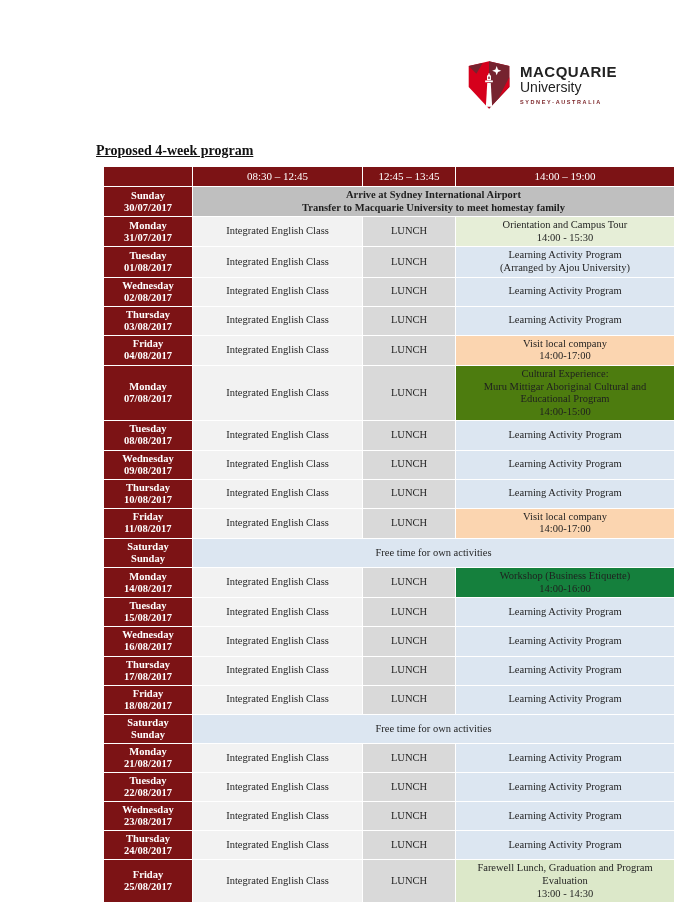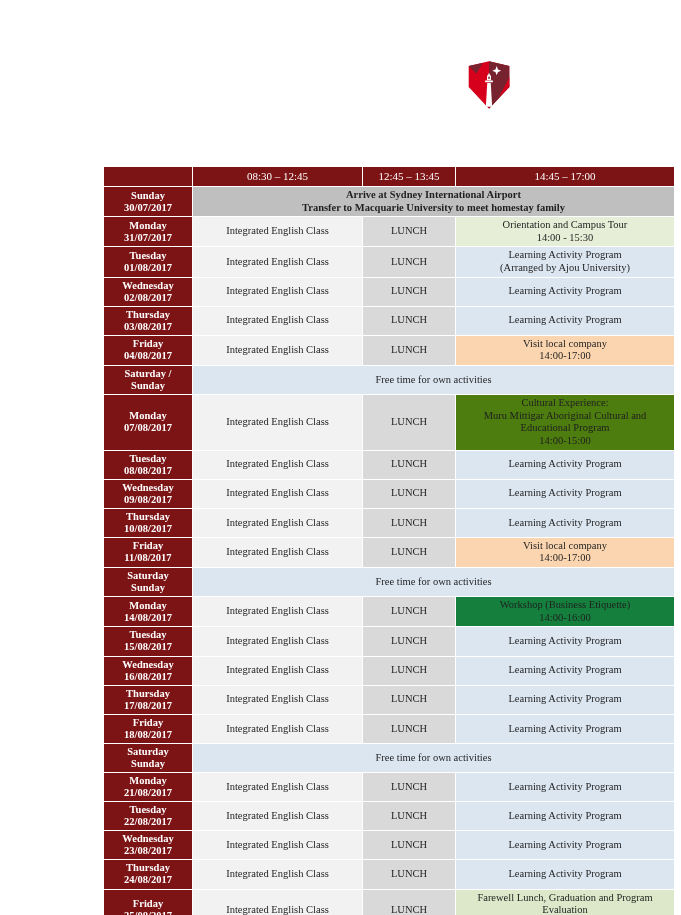--- a/index.html
+++ b/index.html
@@ -52,36 +52,42 @@
       <path d="M41 8 l1.8 4.7 4.7 1.8 -4.7 1.8 -1.8 4.7 -1.8 -4.7 -4.7 -1.8 4.7 -1.8 z" fill="#ffffff"></path>
       <g fill="#ffffff">
         <polygon points="25.5,66 27.5,32 32.5,32 34.5,66"></polygon>
         <rect x="24.5" y="28.5" width="11" height="2.6"></rect>
         <rect x="27.2" y="22" width="5.6" height="6"></rect>
         <path d="M27.2 22 q2.8 -4.5 5.6 0 z"></path>
         <rect x="29.4" y="18" width="1.2" height="3"></rect>
       </g>
       <rect x="29" y="23" width="2" height="3.4" fill="#76232F"></rect>
     </svg>
+    <div class="logo-text">
+      <div class="logo-name">MACQUARIE</div>
+      <div class="logo-sub">University</div>
+      <div class="logo-tag">SYDNEY·AUSTRALIA</div>
+    </div>
   </div>
 
+  <div class="doc-title">Proposed 4-week program</div>
 
   <table class="program">
     <colgroup>
       <col style="width:89px">
         <col style="width:170px">
         <col style="width:93px">
         <col style="width:219px">
     </colgroup>
     <thead>
       <tr>
         <th class="time-header" style="background: rgb(124, 19, 21);"></th>
         <th class="time-header" style="background: rgb(124, 19, 21);">08:30 – 12:45</th>
         <th class="time-header" style="background: rgb(124, 19, 21); text-align: center;">12:45 – 13:45</th>
-        <th class="time-header" style="background: rgb(124, 19, 21);">14:45 – 17:00</th>
+        <th class="time-header" style="background: rgb(124, 19, 21);">14:00 – 19:00</th>
       </tr>
     </thead>
     <tbody>
         <tr>
           <td class="day-cell" style="background: rgb(124, 19, 21);">Sunday<br>30/07/2017</td>
           <td class="span-cell span-bold" colspan="3" style="background: rgb(191, 191, 191);">Arrive at Sydney International Airport<br>Transfer to Macquarie University to meet homestay family</td>
         </tr>
         <tr>
           <td class="day-cell" style="background: rgb(124, 19, 21);">Monday<br>31/07/2017</td>
           <td class="morning-cell" style="background: rgb(242, 242, 242);">Integrated English Class</td>
@@ -106,24 +112,20 @@
           <td class="lunch-cell" style="background: rgb(217, 217, 217);">LUNCH</td>
           <td class="afternoon-cell" style="background: rgb(220, 230, 241);">Learning Activity Program</td>
         </tr>
         <tr>
           <td class="day-cell" style="background: rgb(124, 19, 21);">Friday<br>04/08/2017</td>
           <td class="morning-cell" style="background: rgb(242, 242, 242);">Integrated English Class</td>
           <td class="lunch-cell" style="background: rgb(217, 217, 217);">LUNCH</td>
           <td class="afternoon-cell" style="background: rgb(251, 213, 176);">Visit local company<br>14:00-17:00</td>
         </tr>
         <tr>
-          <td class="day-cell" style="background: rgb(124, 19, 21);">Saturday /<br>Sunday</td>
-          <td class="span-cell" colspan="3" style="background: rgb(220, 230, 241);">Free time for own activities</td>
-        </tr>
-        <tr>
           <td class="day-cell" style="background: rgb(124, 19, 21);">Monday<br>07/08/2017</td>
           <td class="morning-cell" style="background: rgb(242, 242, 242);">Integrated English Class</td>
           <td class="lunch-cell" style="background: rgb(217, 217, 217);">LUNCH</td>
           <td class="afternoon-cell" style="background: #4d7c0f;">Cultural Experience:<br>Muru Mittigar Aboriginal Cultural and<br>Educational Program<br>14:00-15:00</td>
         </tr>
         <tr>
           <td class="day-cell" style="background: rgb(124, 19, 21);">Tuesday<br>08/08/2017</td>
           <td class="morning-cell" style="background: rgb(242, 242, 242);">Integrated English Class</td>
           <td class="lunch-cell" style="background: rgb(217, 217, 217);">LUNCH</td>
           <td class="afternoon-cell" style="background: rgb(220, 230, 241);">Learning Activity Program</td>

